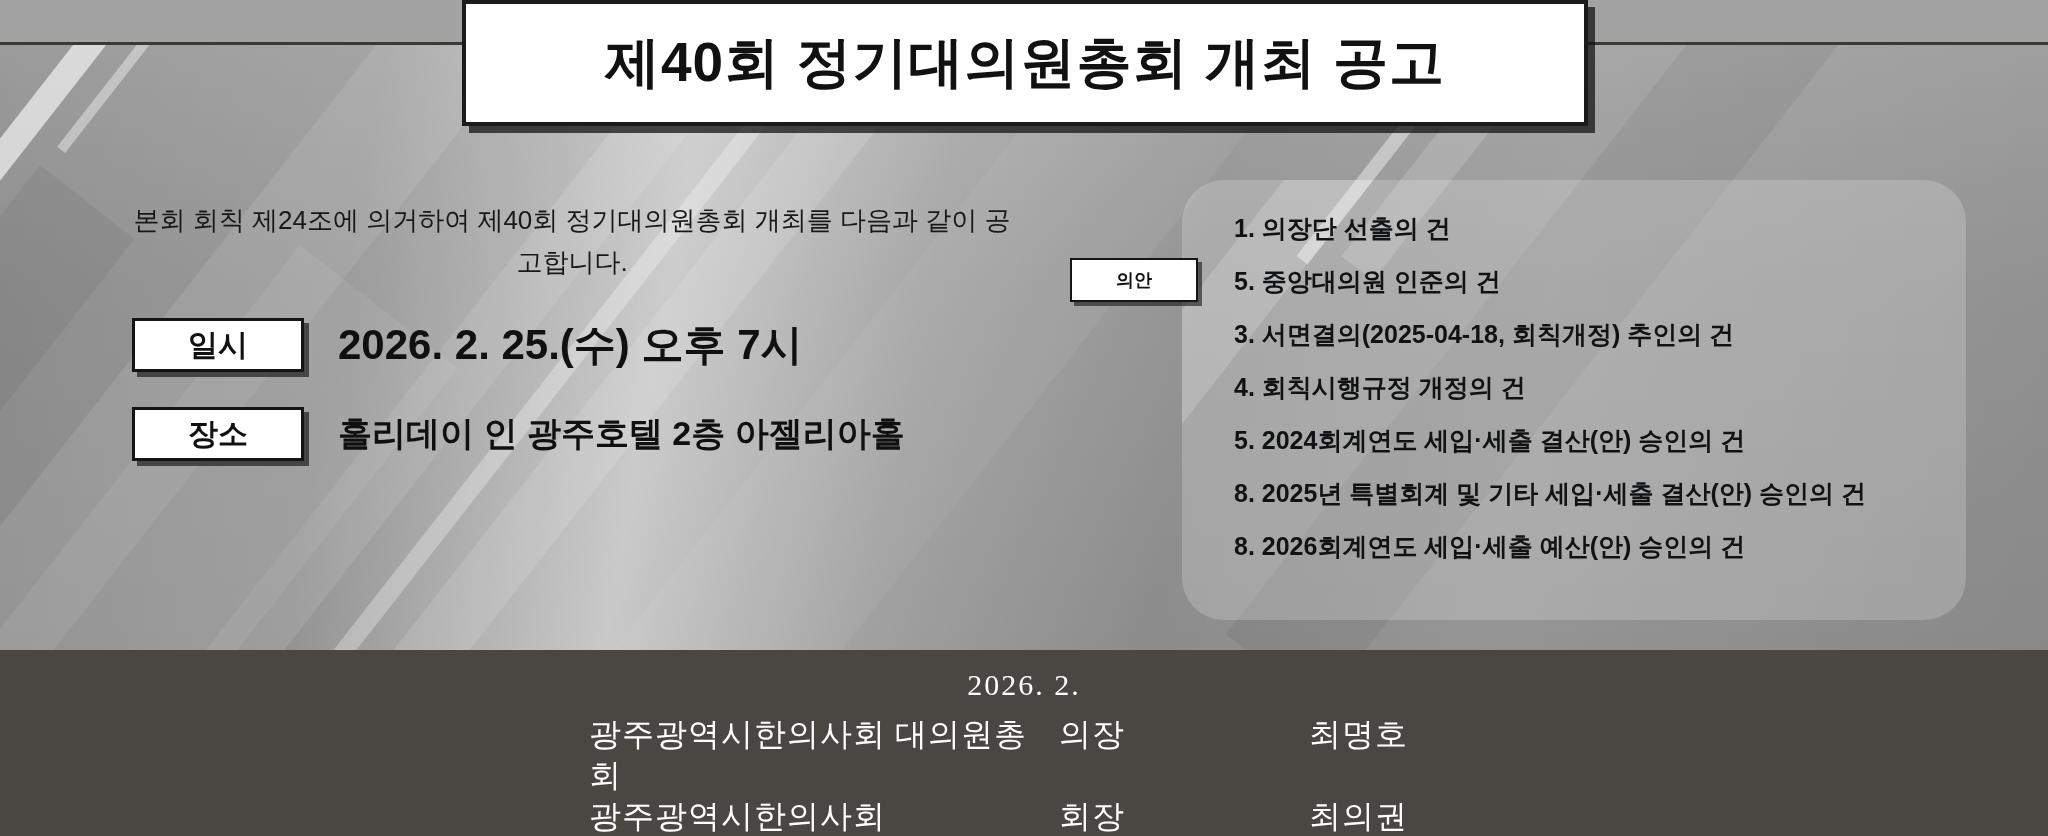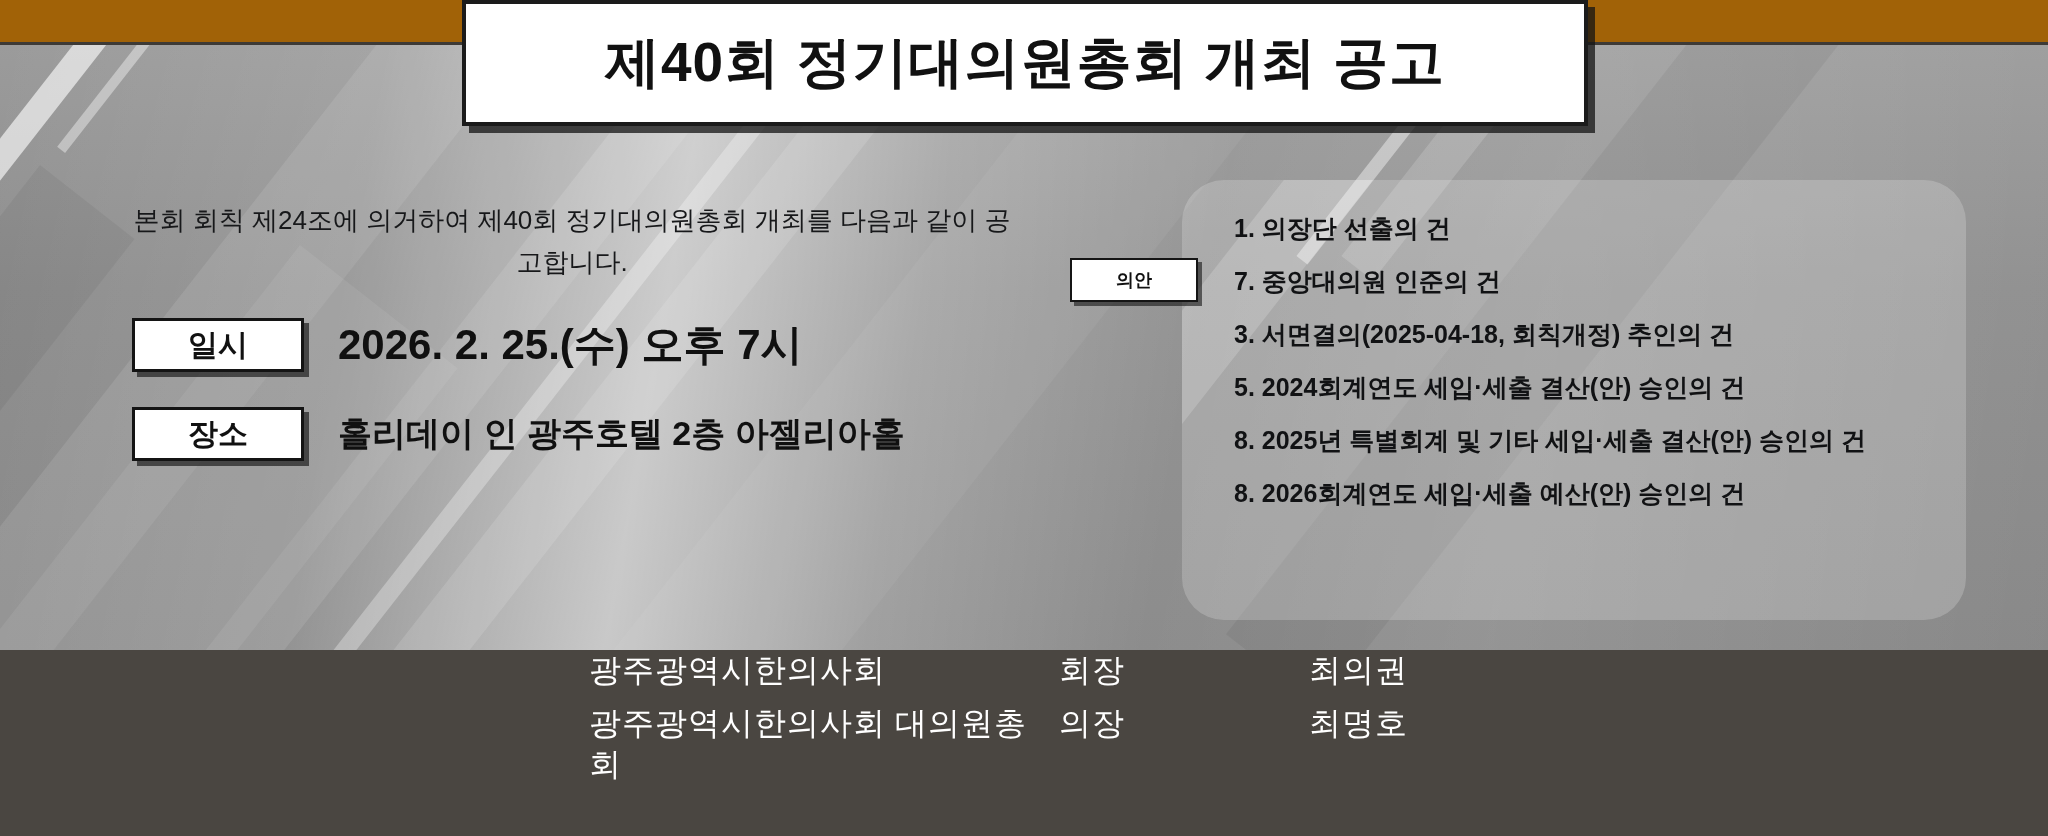--- a/index.html
+++ b/index.html
@@ -11,21 +11,21 @@
     width: 2048px;
     height: 836px;
     font-family: "Liberation Sans", sans-serif;
     overflow: hidden;
   }
 
   #poster {
     position: relative;
     width: 2048px;
     height: 608px;
-    background: #a16207;
+    background: #a3a3a3;
   }
 
   
   #panel {
     position: absolute;
     left: 0;
     top: 42px;
     width: 2048px;
     height: 608px;
     background:
@@ -253,35 +253,37 @@
       <div class="field-label">장소</div>
       <div class="field-value smaller">홀리데이 인 광주호텔 2층 아젤리아홀</div>
     </div>
   </div>
 
   <div id="agenda-label">의안</div>
 
   <div id="agenda-box">
     <div class="gloss"></div>
     <div class="agenda-item">1. 의장단 선출의 건</div>
-    <div class="agenda-item">7. 중앙대의원 인준의 건</div>
+    <div class="agenda-item">5. 중앙대의원 인준의 건</div>
     <div class="agenda-item">3. 서면결의(2025-04-18, 회칙개정) 추인의 건</div>
+    <div class="agenda-item">4. 회칙시행규정 개정의 건</div>
     <div class="agenda-item">5. 2024회계연도 세입·세출 결산(안) 승인의 건</div>
     <div class="agenda-item">8. 2025년 특별회계 및 기타 세입·세출 결산(안) 승인의 건</div>
     <div class="agenda-item">8. 2026회계연도 세입·세출 예산(안) 승인의 건</div>
   </div>
 
   <div id="footer">
+    <div id="footer-date">2026.  2.</div>
+
+    <div class="sign-line" id="sign1">
+      <span class="sign-org">광주광역시한의사회 대의원총회</span>
+      <span class="sign-role">의장</span>
+      <span class="sign-name">최명호</span>
+    </div>
 
     <div class="sign-line">
       <span class="sign-org">광주광역시한의사회</span>
       <span class="sign-role">회장</span>
       <span class="sign-name">최의권</span>
     </div>
-
-    <div class="sign-line" id="sign1">
-      <span class="sign-org">광주광역시한의사회 대의원총회</span>
-      <span class="sign-role">의장</span>
-      <span class="sign-name">최명호</span>
-    </div>
   </div>
 
 </div>
 
 </body></html>

